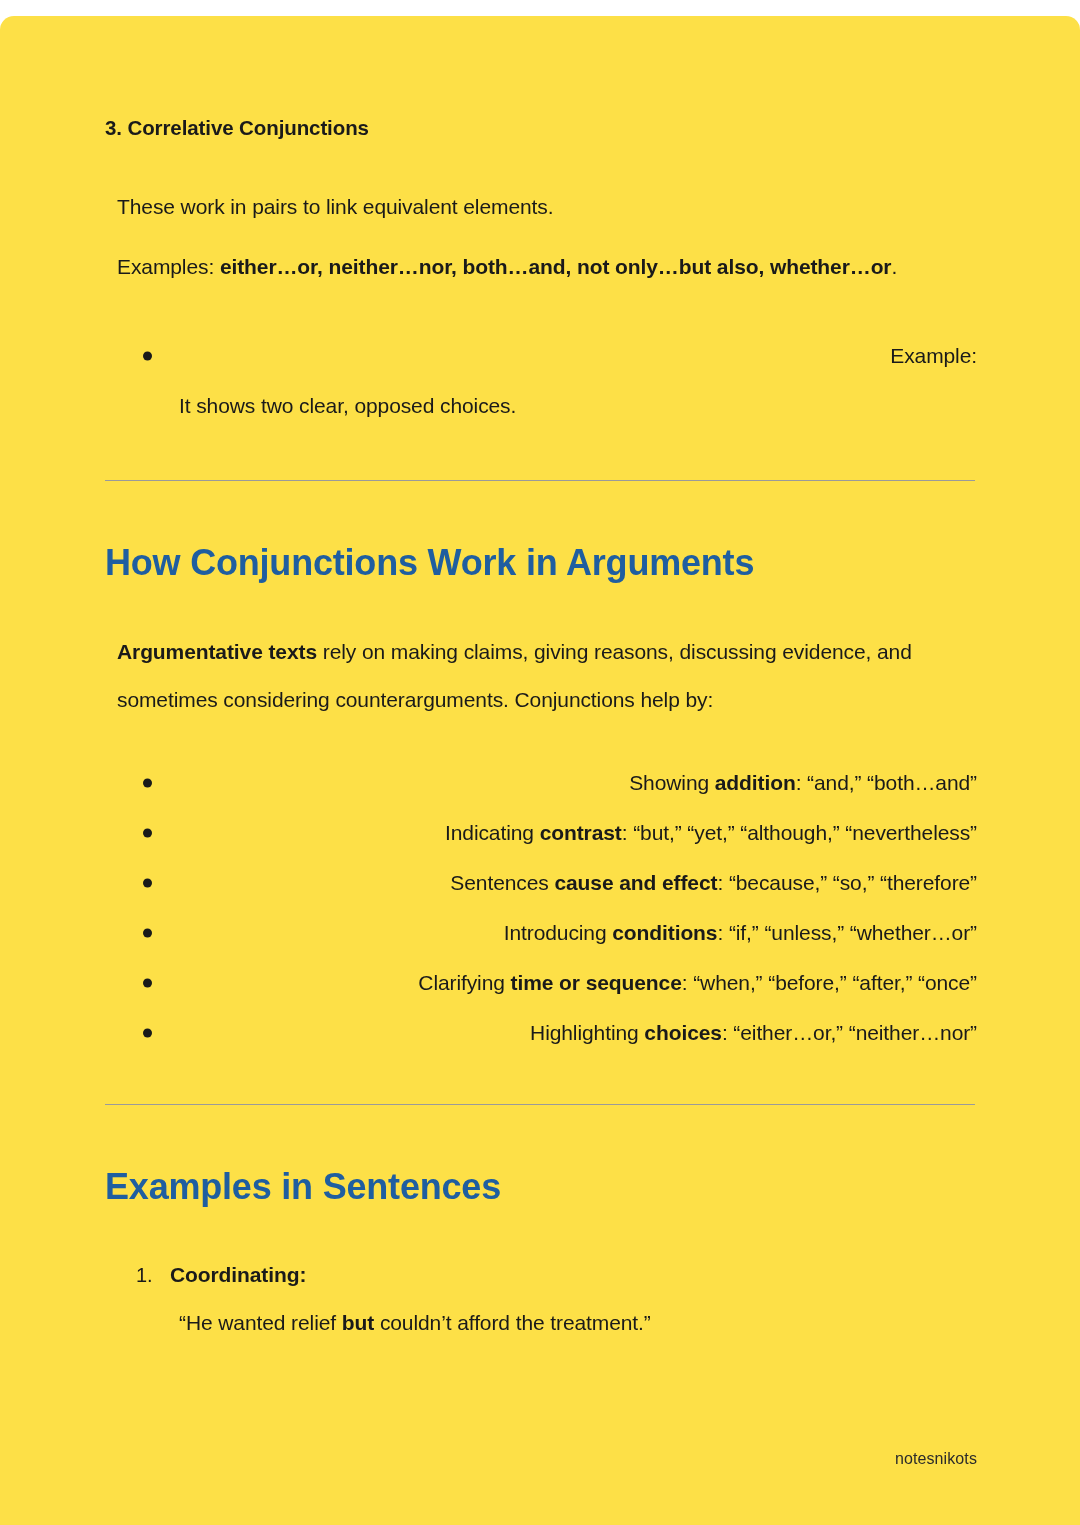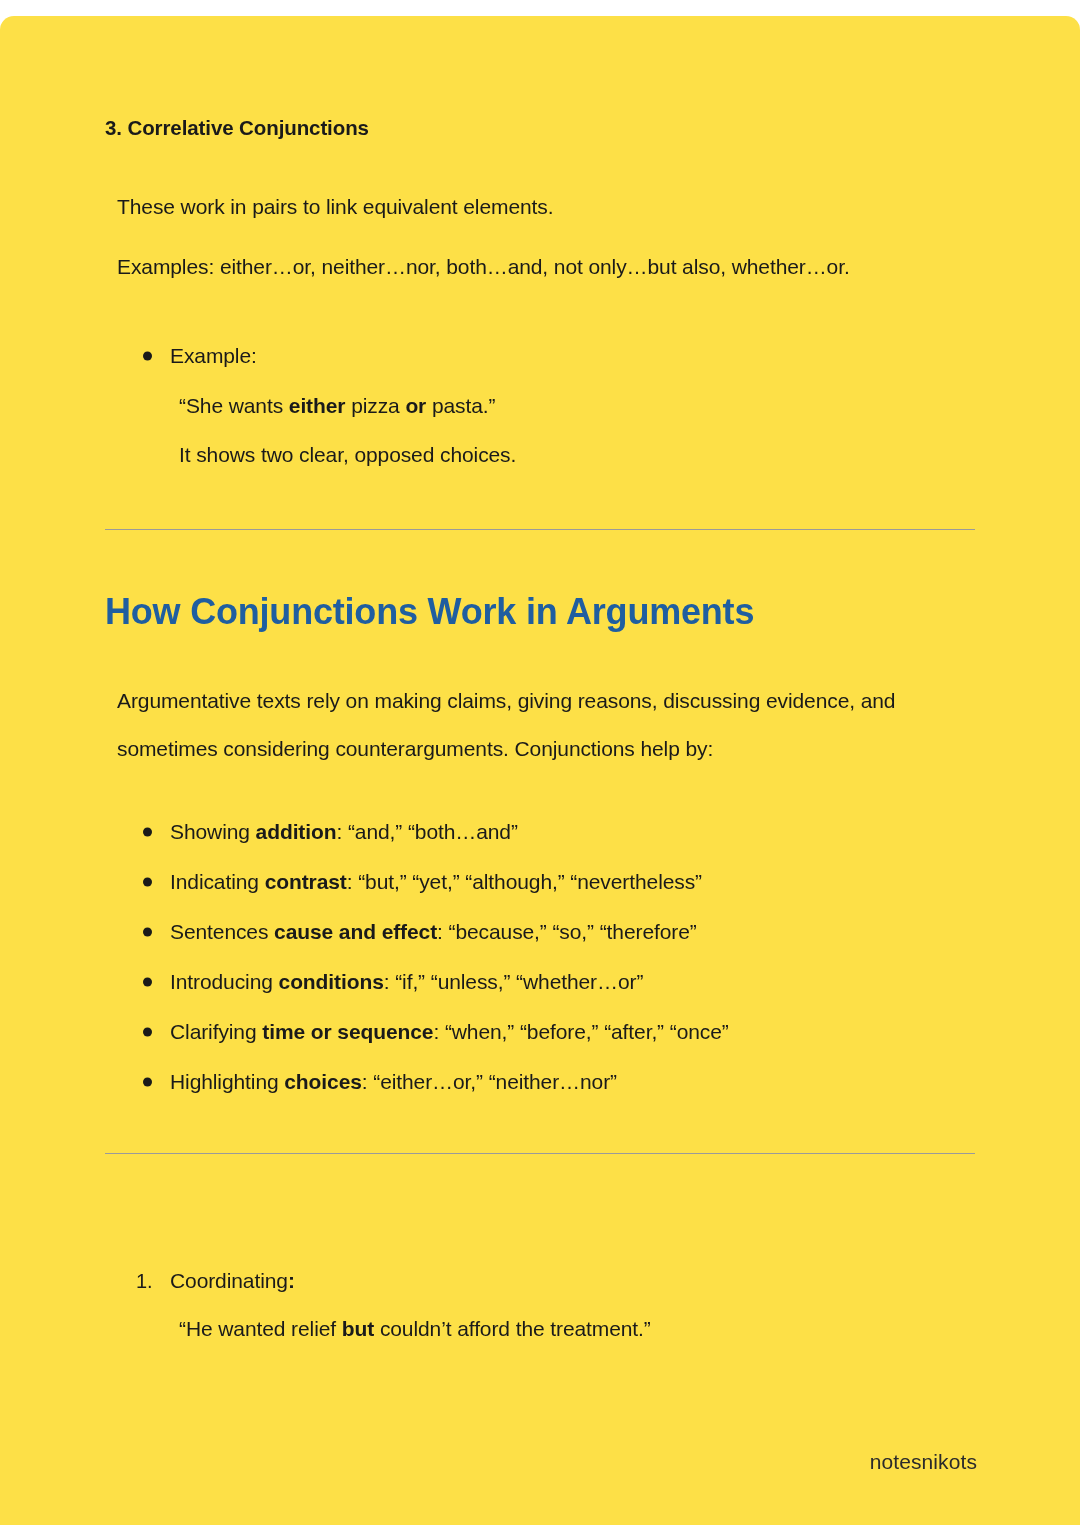--- a/index.html
+++ b/index.html
@@ -55,28 +55,29 @@
   
   .para {
     font-size: 21px;
     line-height: 48px;
     color: #1a1a1a;
     margin: 12px;
     letter-spacing: -0.1px;
   }
 
   .para b, .bullet b, .quote b, .num-label {
-    font-weight: normal;
+    font-weight: bold;
   }
 
   
   .bullet-list {
     margin: 0;
     padding: 0;
     list-style: none;
+    text-align: right;
   }
   .bullet-row {
     position: relative;
     padding-left: 65px;
     font-size: 21px;
     line-height: 50px;
     color: #1a1a1a;
     letter-spacing: -0.1px;
   }
   .bullet-row .dot {
@@ -128,21 +129,21 @@
     background: #9a9a9a;
     border: 0;
     margin: 0;
   }
 
   
   .watermark {
     position: absolute;
     right: 103px;
     top: 1434px;
-    font-size: 21px;
+    font-size: 16px;
     color: #2b2b2b;
     letter-spacing: 0.1px;
   }
 
   .spacer-sm { height: 28px; }
   .spacer-md { height: 50px; }
   .spacer-lg { height: 60px; }
 </style>
 </head>
 <body>
@@ -163,23 +164,20 @@
 
     <div class="spacer-sm"></div>
 
     <ul class="bullet-list">
       <li class="bullet-row">
         <span class="dot"></span>
         <span>Example:</span>
       </li>
     </ul>
 
-    <div class="quote-line">
-      <span>“She wants </span><b>either</b><span> pizza </span><b>or</b><span> pasta.”</span>
-    </div>
 
     <div class="quote-line">
       <span>It shows two clear, opposed choices.</span>
     </div>
 
     <div class="spacer-md"></div>
 
     <hr class="divider">
 
     <div class="spacer-lg"></div>
@@ -220,20 +218,21 @@
         <span>Highlighting </span><b>choices</b><span>: “either…or,” “neither…nor”</span>
       </li>
     </ul>
 
     <div style="height:46px"></div>
 
     <hr class="divider">
 
     <div class="spacer-lg"></div>
 
+    <h2 class="section-heading">Examples in Sentences</h2>
 
     <div style="height:44px"></div>
 
     <ol class="num-list">
       <li class="num-row">
         <span class="num">1.</span>
         <b class="num-label">Coordinating</b><b>:</b>
       </li>
     </ol>
 

